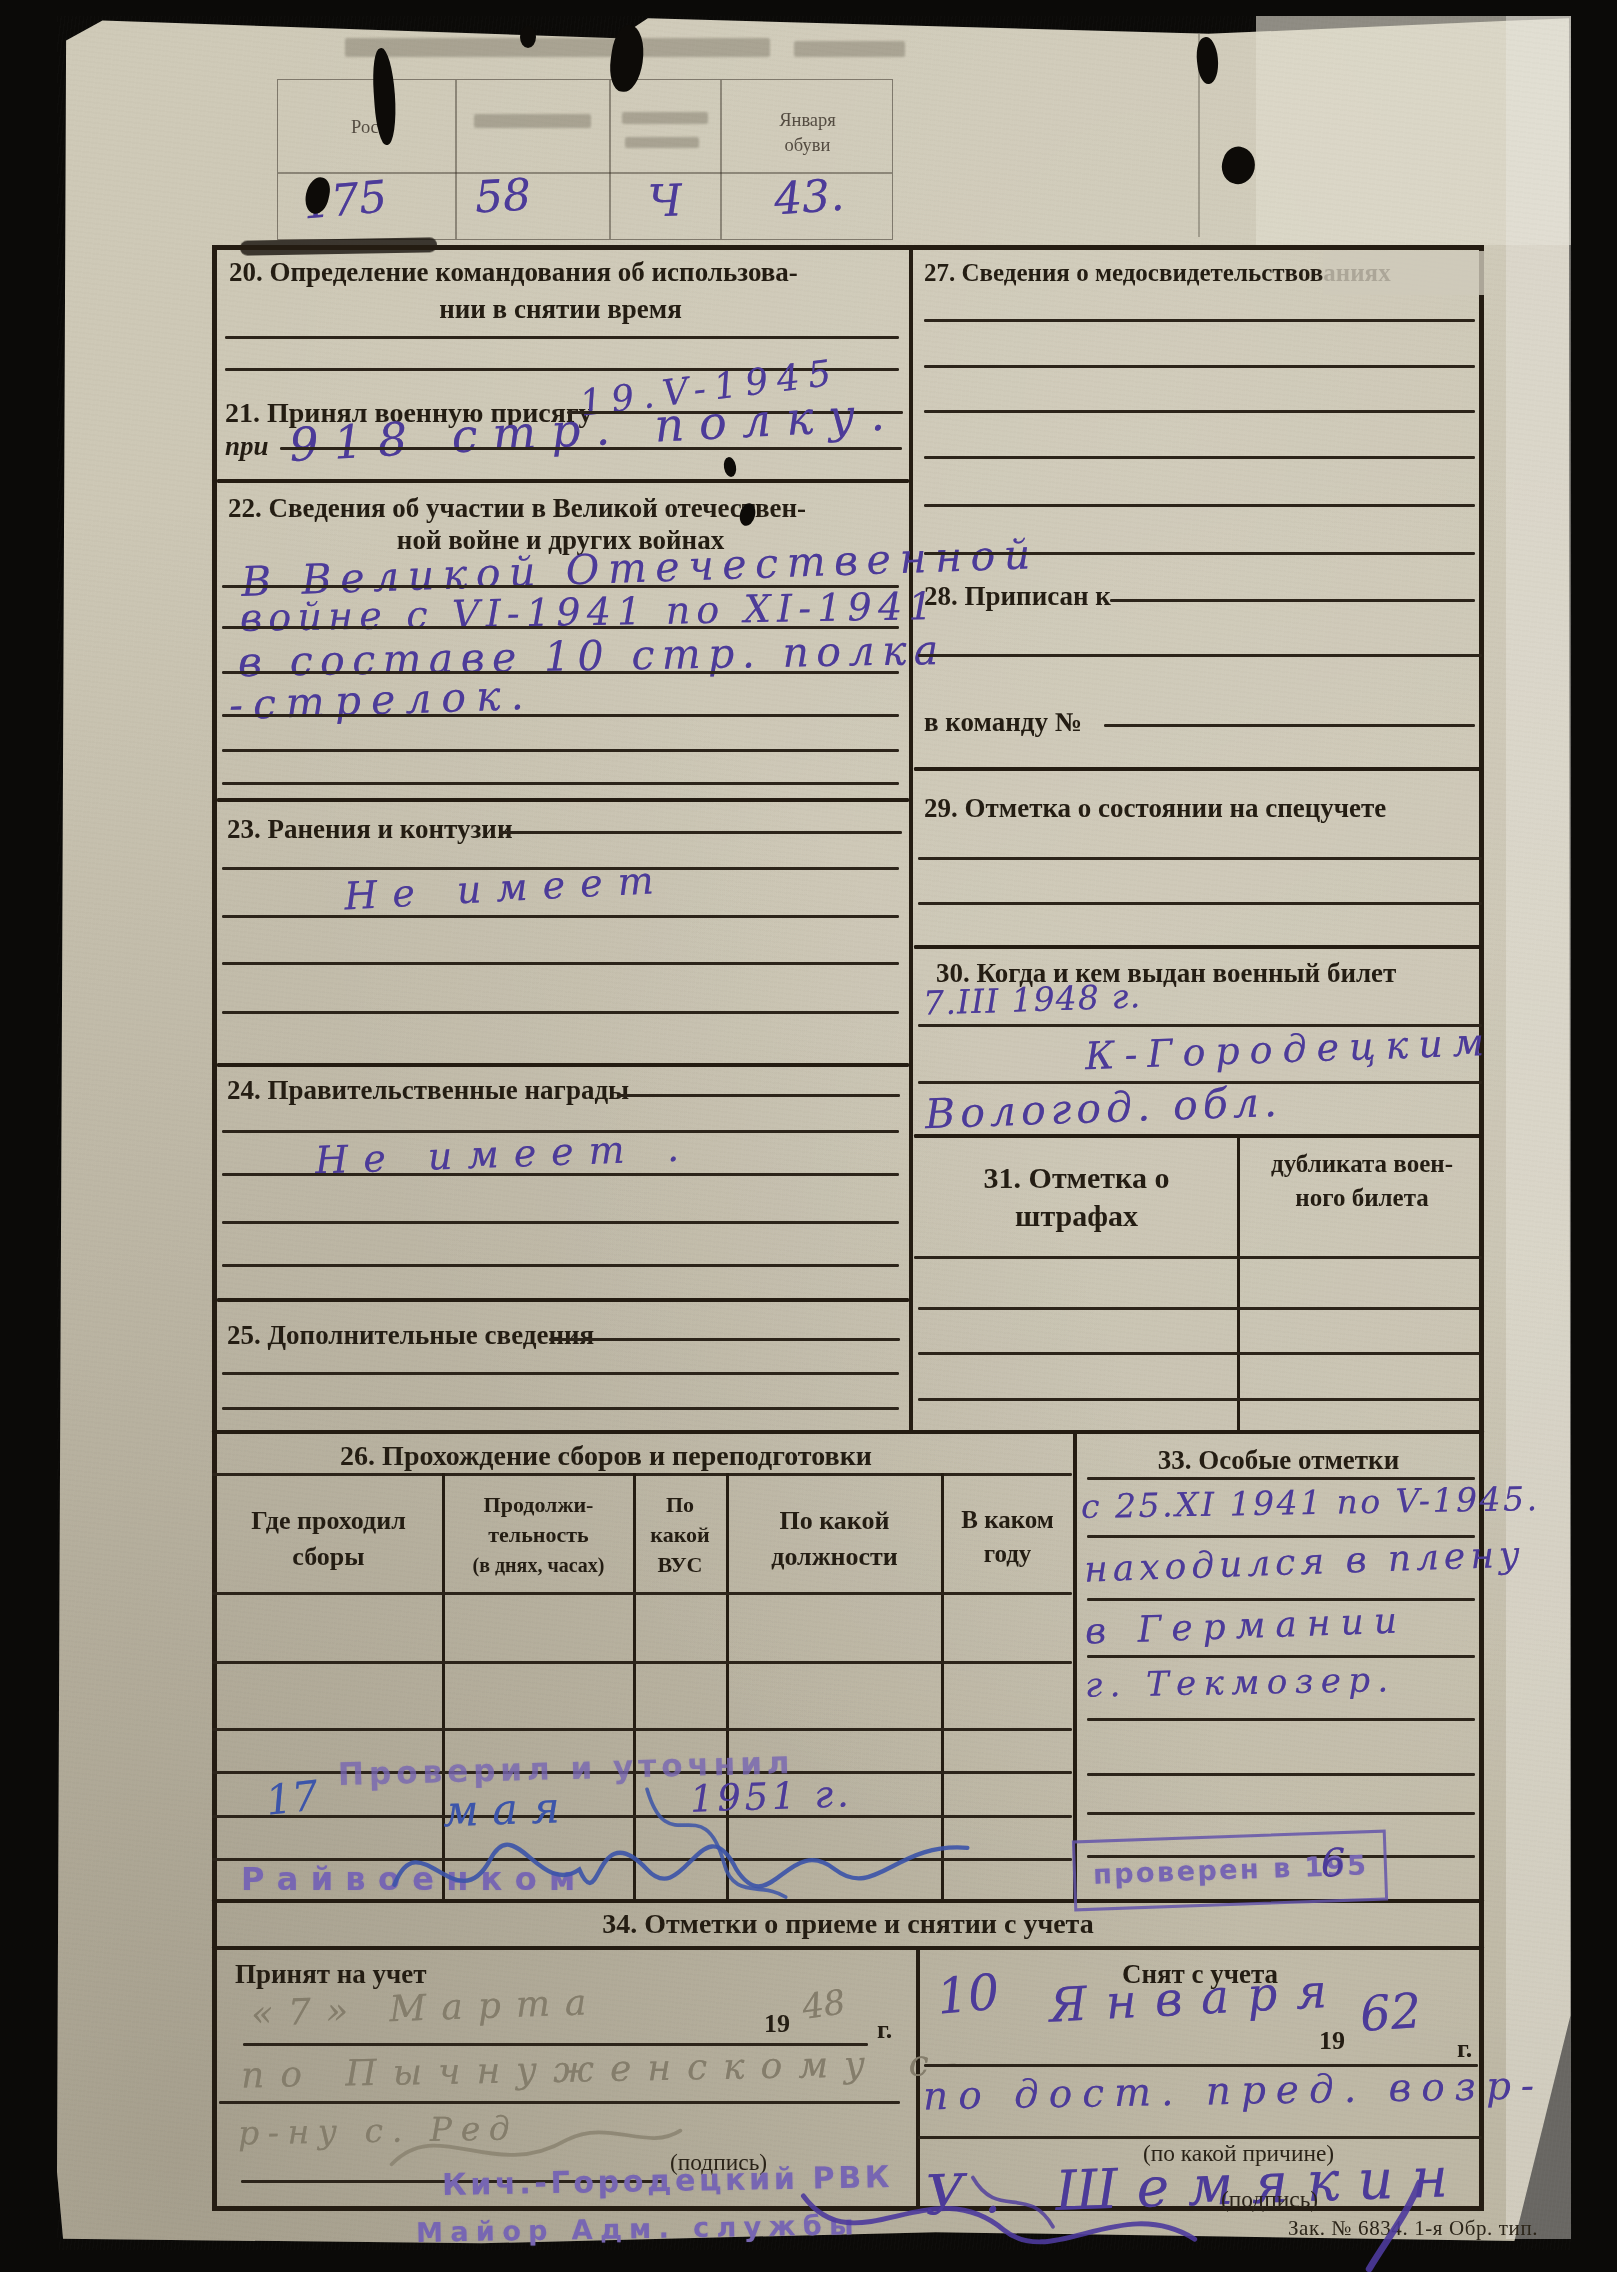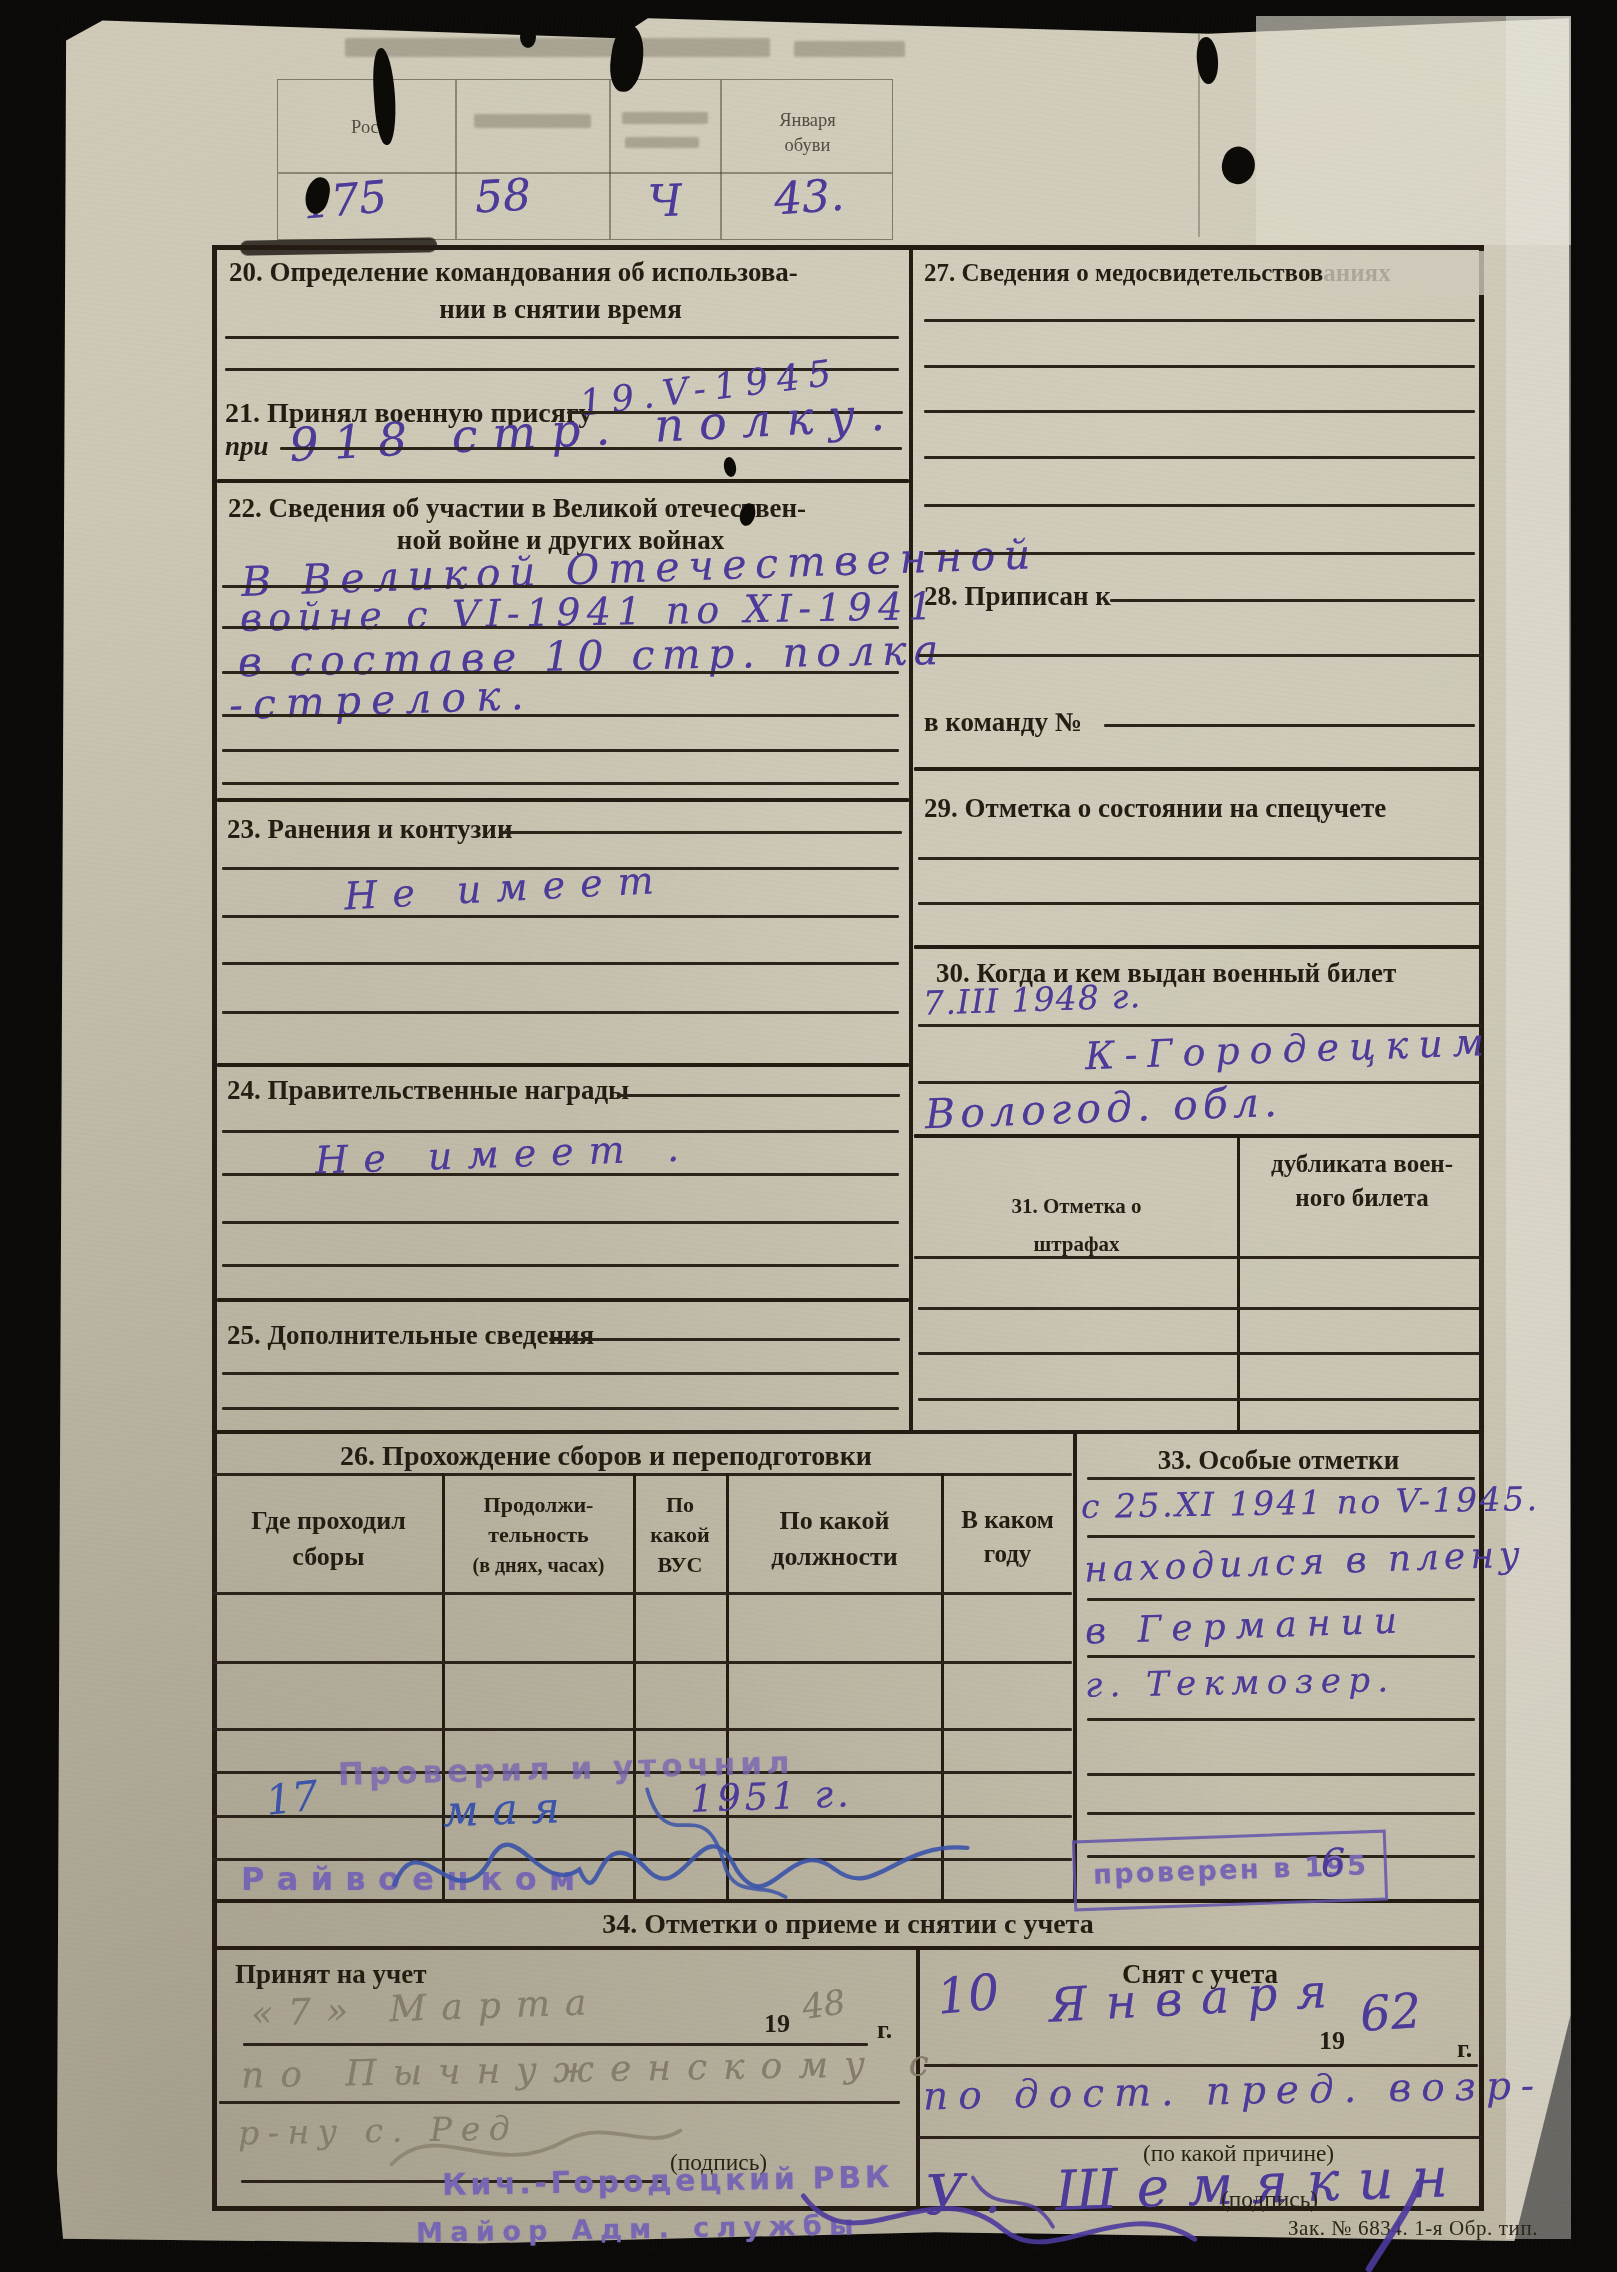--- a/index.html
+++ b/index.html
@@ -195,21 +195,21 @@
 
 <div class="abs prn" style="left:936px;top:958px;font-size:27px;">30. Когда и кем выдан военный билет</div>
 <div class="abs hw" style="left:923px;top:980px;font-size:33px;letter-spacing:1.2px;transform:rotate(-2deg);">7.III 1948 г.</div>
 <div class="rl" style="left:918px;top:1024px;width:564px;"></div>
 <div class="abs hw" style="left:1085px;top:1027px;font-size:38px;letter-spacing:10px;transform:rotate(-2deg);">К-Городецким</div>
 <div class="rl" style="left:918px;top:1081px;width:564px;"></div>
 <div class="abs hw" style="left:925px;top:1084px;font-size:41px;letter-spacing:5px;transform:rotate(-2deg);">Вологод. обл.</div>
 
 <div class="rt" style="left:914px;top:1134px;width:568px;height:3.7px;"></div>
 <div class="vl" style="left:1237px;top:1134px;height:297px;width:3.1px;"></div>
-<div class="abs prn ctr" style="left:918px;top:1159px;width:317px;font-size:21px;line-height:38px;margin-top:28px;">
+<div class="abs prn ctr" style="left:918px;top:1159px;width:317px;font-size:30px;line-height:38px;">
   <div>31. Отметка о</div>
     <div>штрафах</div>
 </div>
 <div class="abs prn ctr" style="left:1242px;top:1147px;width:240px;font-size:25px;line-height:34px;">
     <div>дубликата воен-</div>
   <div>ного билета</div>
 </div>
 <div class="rl" style="left:914px;top:1256px;width:568px;height:3.1px;"></div>
 <div class="rl" style="left:918px;top:1307px;width:562px;"></div>
 <div class="rl" style="left:918px;top:1352px;width:562px;"></div>

